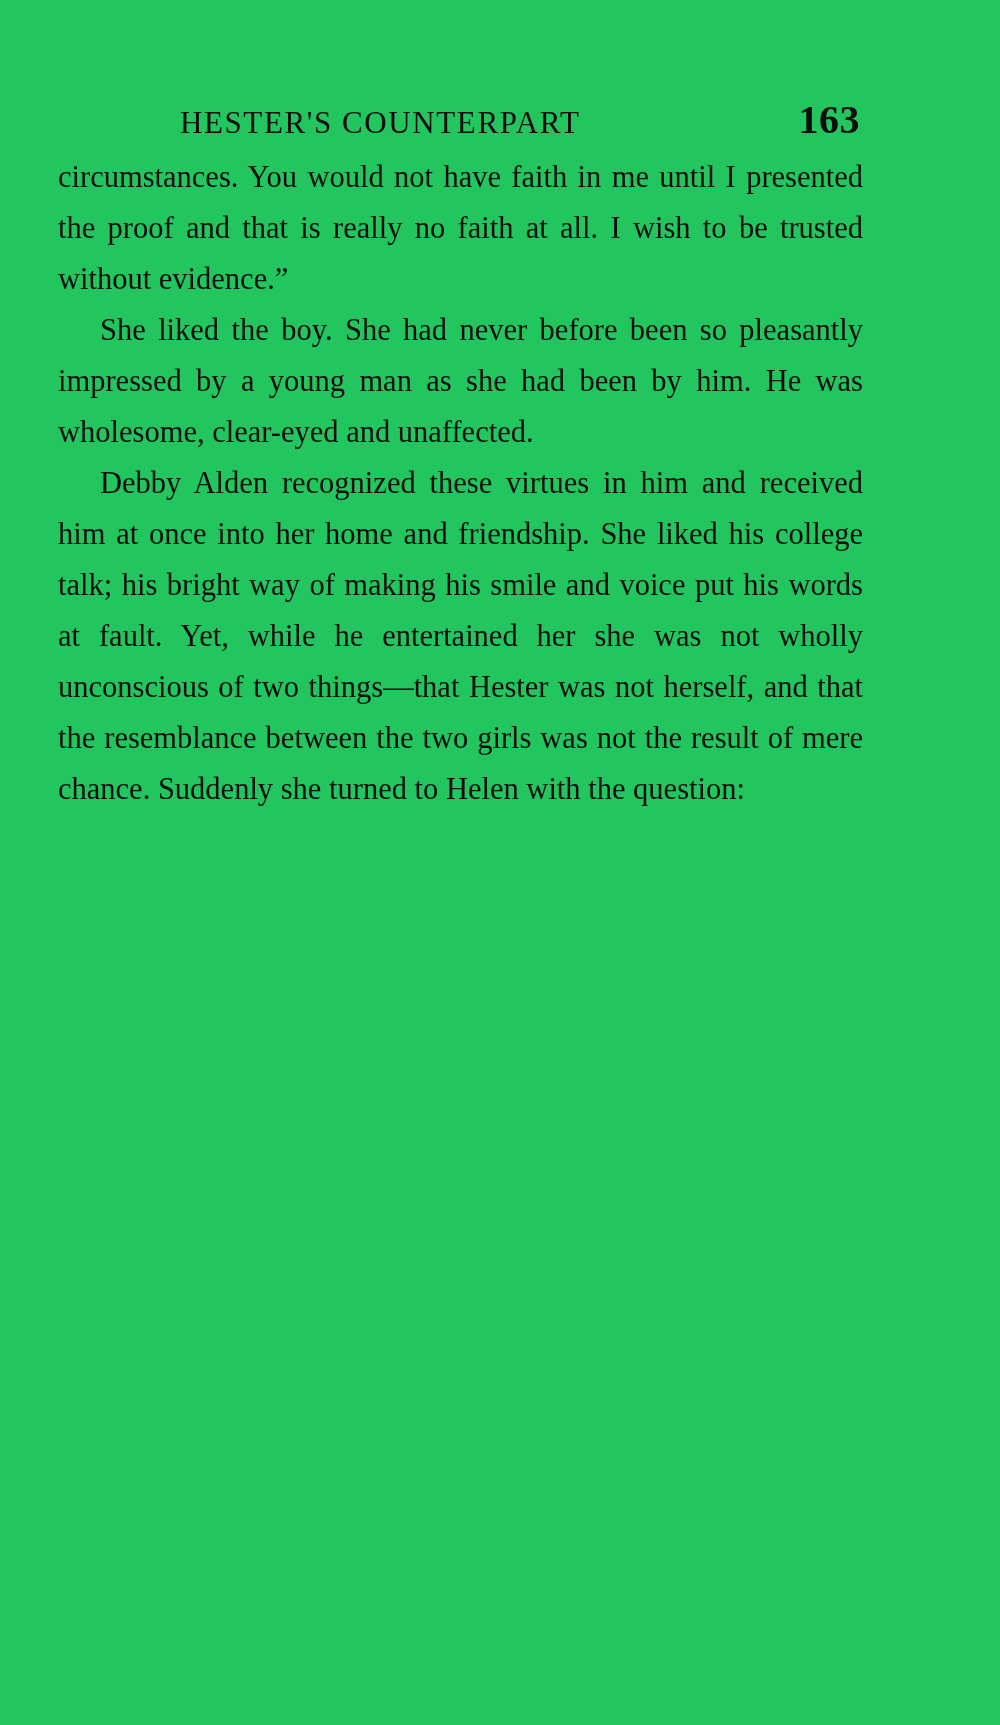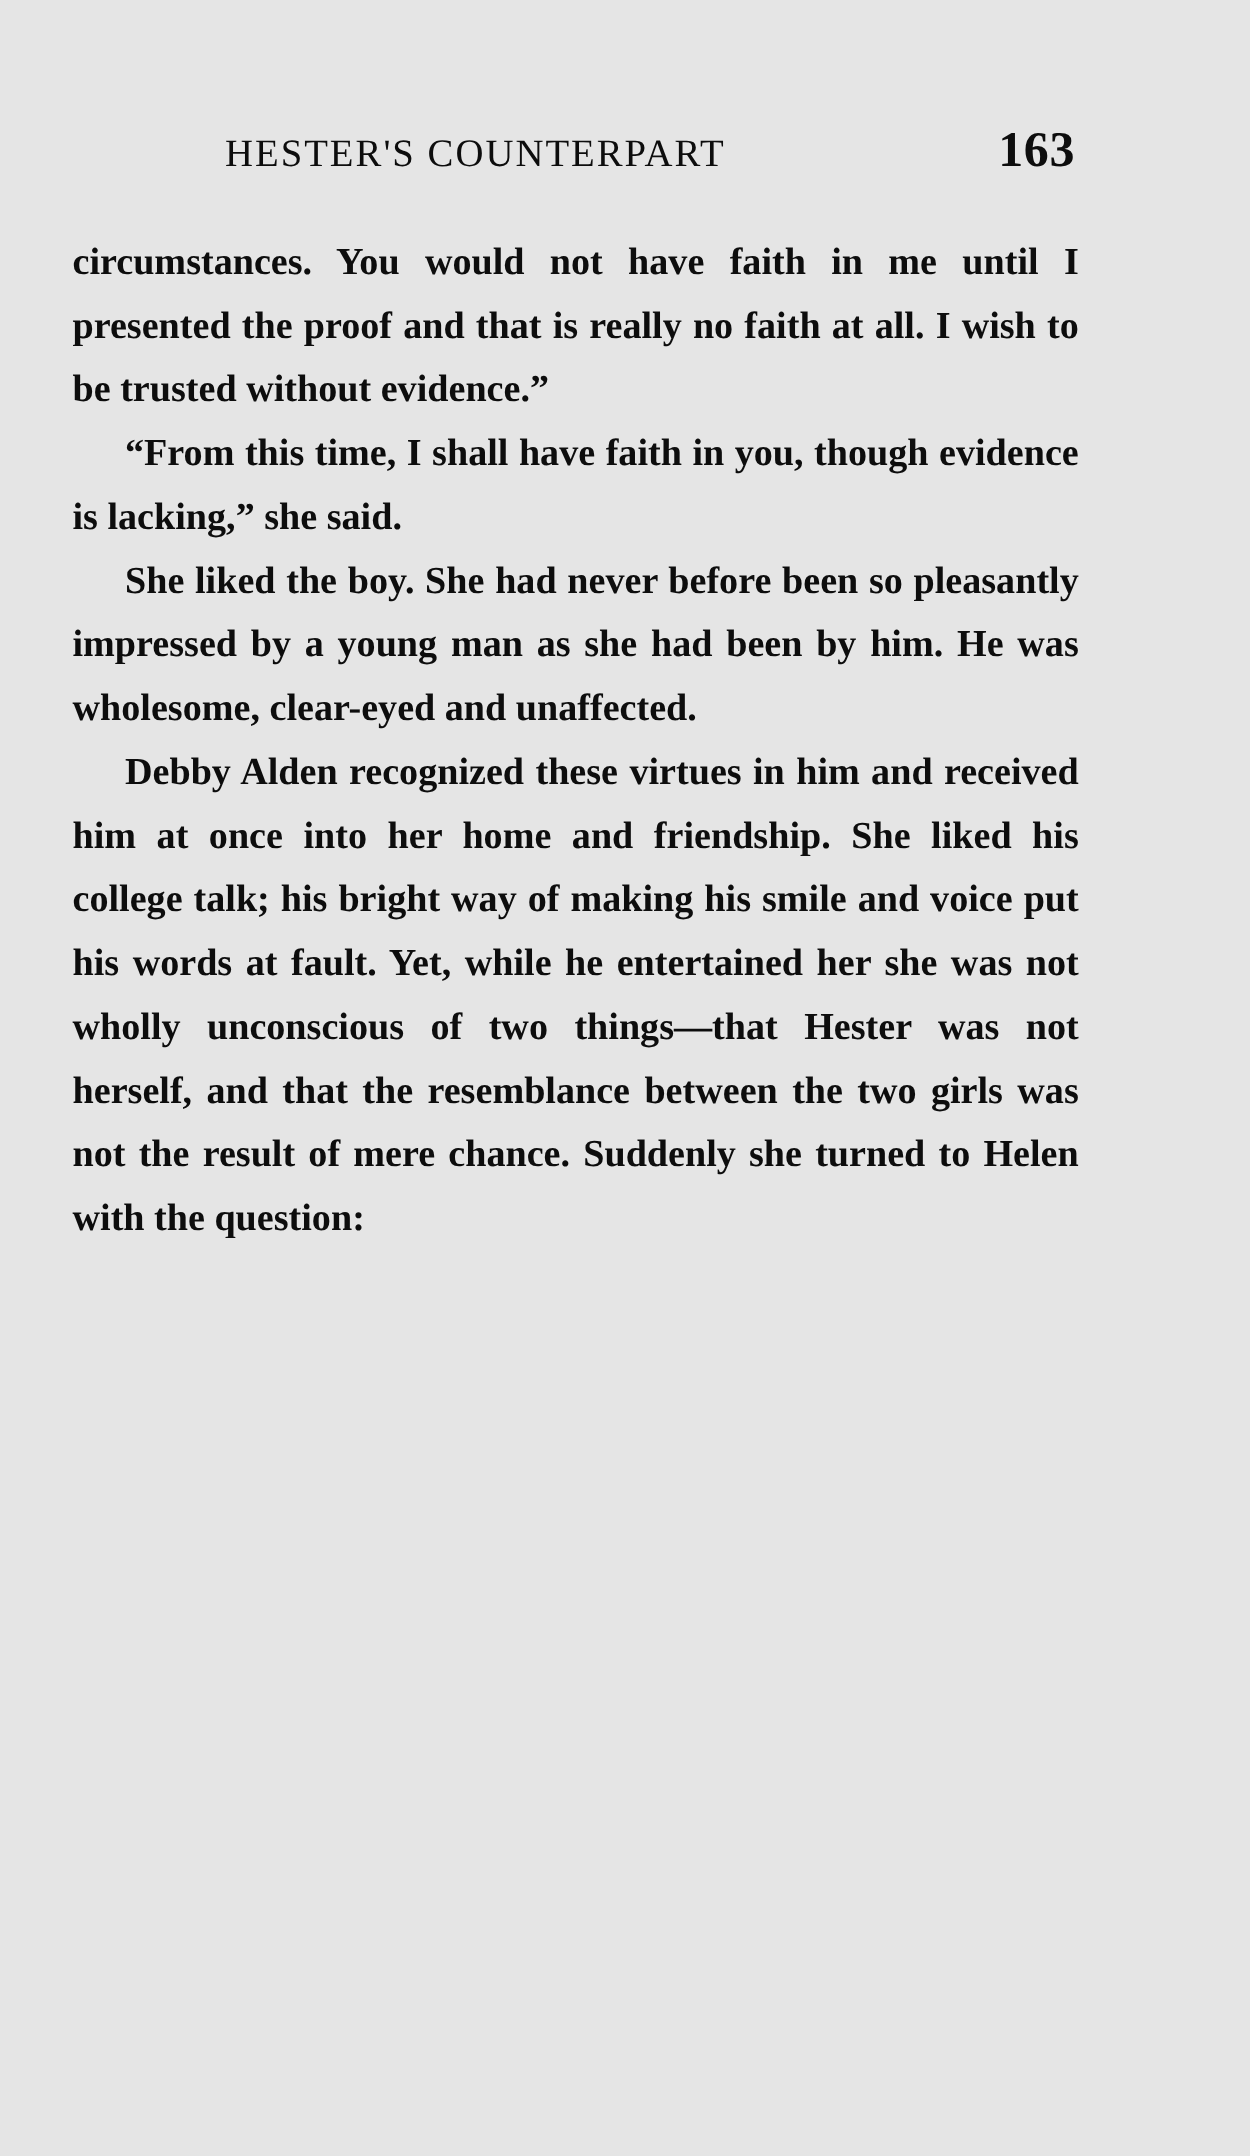--- a/index.html
+++ b/index.html
@@ -4,21 +4,21 @@
 <style>
   html, body {
     margin: 0;
     padding: 0;
     background: #ffffff;
   }
   .page {
     position: relative;
     width: 1000px;
     height: 1725px;
-    background: #e5e5e5;
+    background: #22c55e;
     margin: 0 auto;
     overflow: hidden;
     font-family: "Liberation Serif", serif;
     color: #0d0d0d;
   }
   .header {
     position: absolute;
     top: 96px;
     left: 180px;
     width: 680px;
@@ -32,24 +32,23 @@
     font-weight: 400;
     white-space: nowrap;
   }
   .folio {
     font-size: 40px;
     font-weight: 700;
     letter-spacing: 0.5px;
   }
   .body-text {
     position: absolute;
-    top: 184px;
+    top: 152px;
     left: 58px;
     width: 805px;
-    font-weight: bold;
   }
   p.para {
     margin: 0;
     font-size: 30.5px;
     line-height: 51px;
     text-align: justify;
     text-justify: inter-word;
     hyphens: none;
   }
   p.para.indent {
@@ -68,18 +67,17 @@
 
 <div class="page">
 
   <div class="header">
     <div class="running-title">HESTER'S COUNTERPART</div>
     <div class="folio">163</div>
   </div>
 
   <div class="body-text">
     <p class="para last">circumstances.  You would not have faith in me until I presented the proof and that is really no faith at all.  I wish to be trusted without evidence.”</p>
-    <p class="para indent last">“From this time, I shall have faith in you, though evidence is lacking,” she said.</p>
     <p class="para indent last">She liked the boy.  She had never before been so pleasantly impressed by a young man as she had been by him.  He was wholesome, clear-eyed and unaffected.</p>
     <p class="para indent last">Debby Alden recognized these virtues in him and received him at once into her home and friendship.  She liked his college talk; his bright way of making his smile and voice put his words at fault.  Yet, while he entertained her she was not wholly unconscious of two things—that Hester was not herself, and that the resemblance between the two girls was not the result of mere chance.  Suddenly she turned to Helen with the question:</p>
   </div>
 
 </div>
 
 </body></html>

